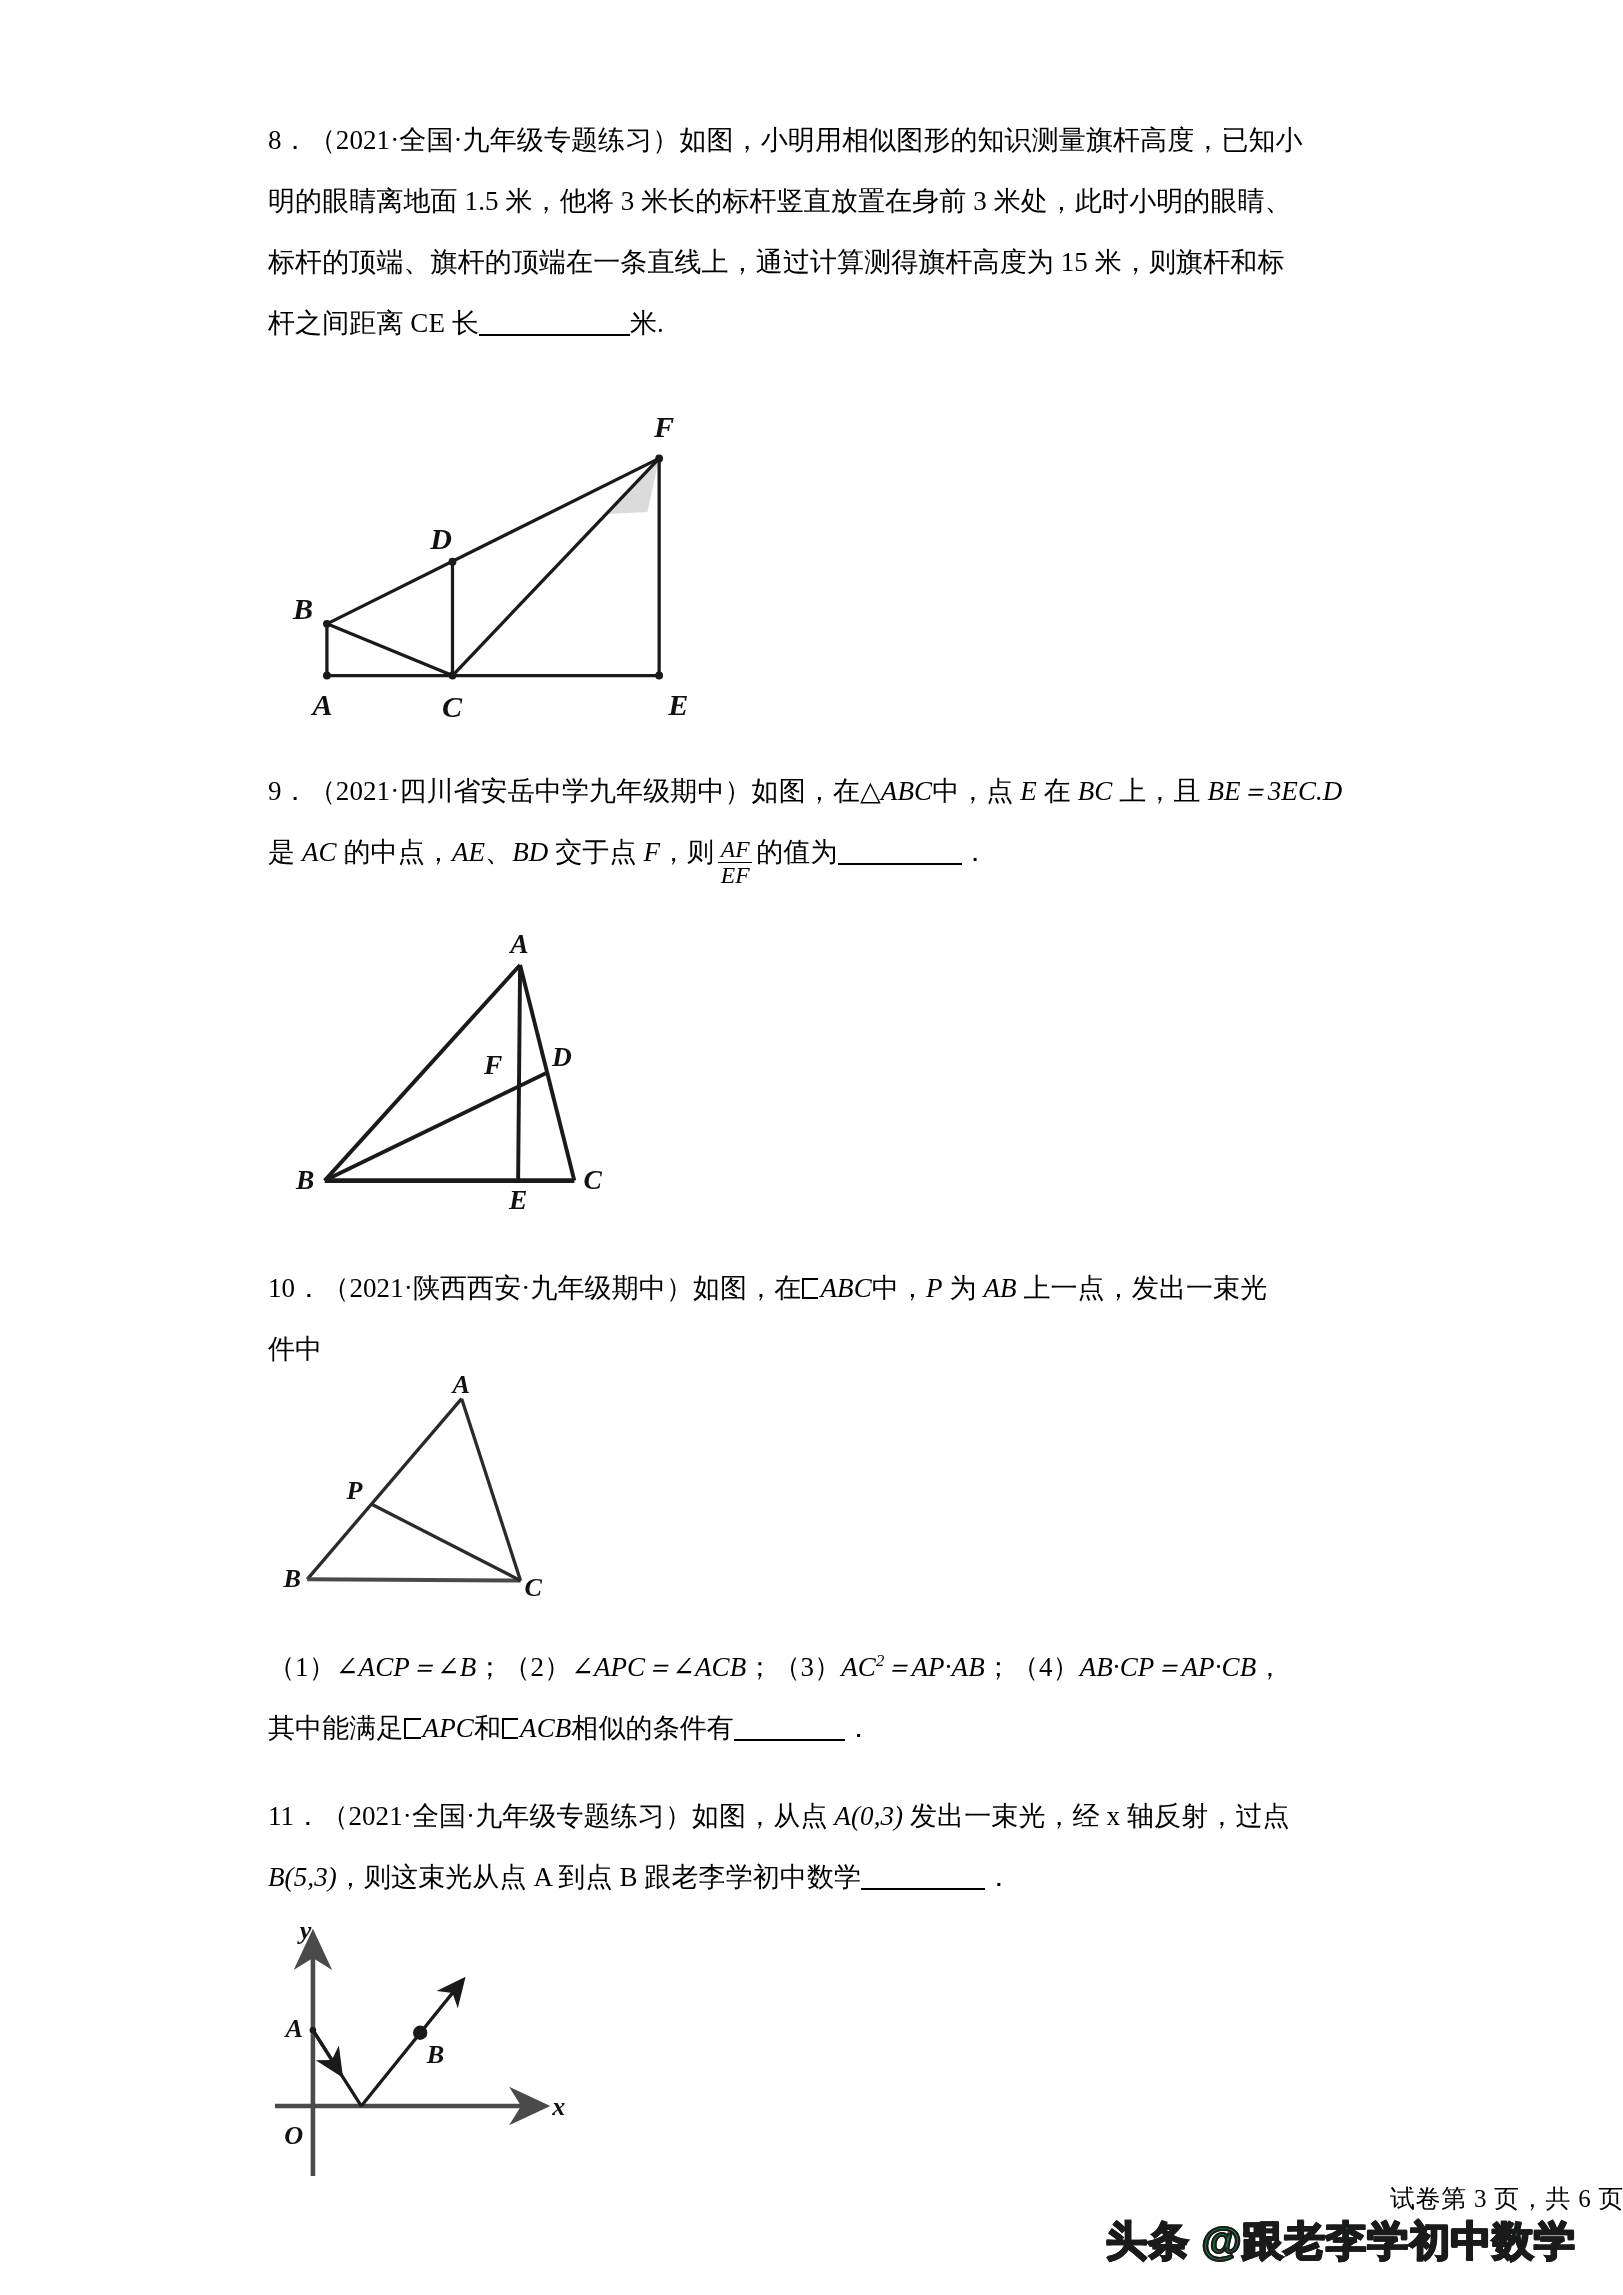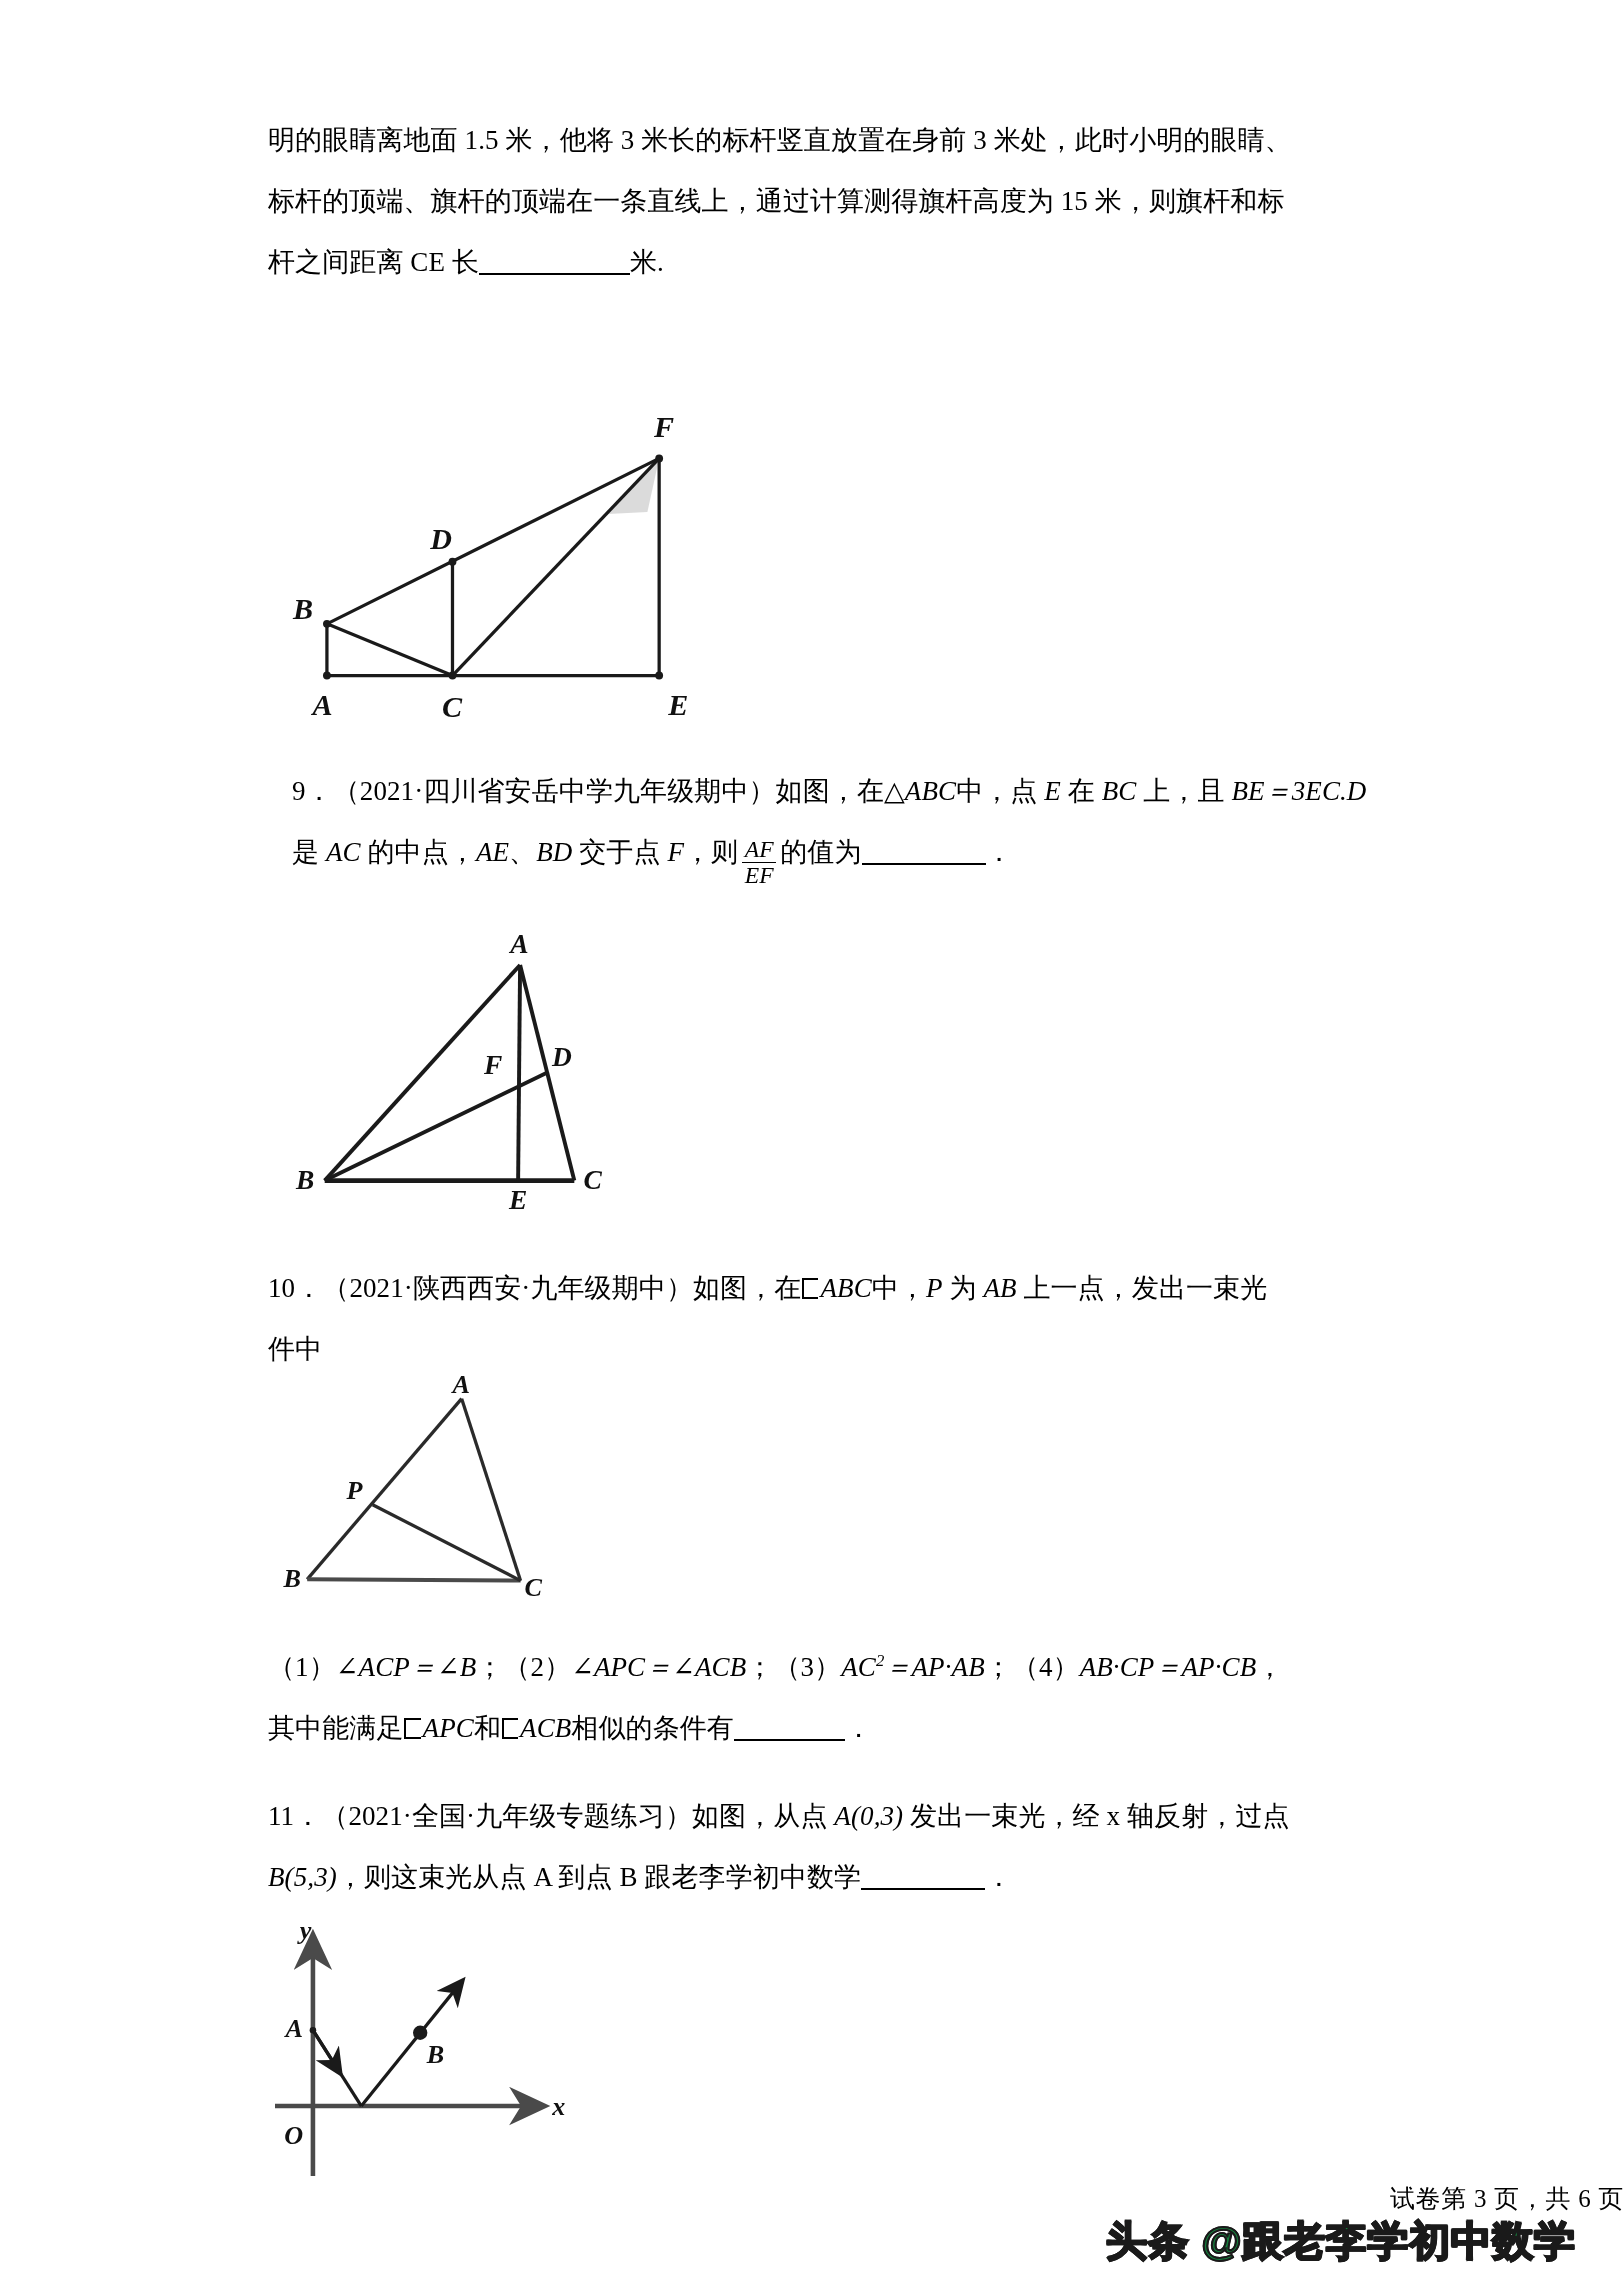--- a/index.html
+++ b/index.html
@@ -65,20 +65,21 @@
       0 1.3px 0 #1a1a1a, 0 -1.3px 0 #1a1a1a;
     white-space:nowrap;
   }
 </style>
 </head>
 <body>
 
 <div class="page">
 
   <div class="qblock" style="top:110px;">
+    <div class="line">8．（2021·全国·九年级专题练习）如图，小明用相似图形的知识测量旗杆高度，已知小</div>
     <div class="line">明的眼睛离地面 1.5 米，他将 3 米长的标杆竖直放置在身前 3 米处，此时小明的眼睛、</div>
     <div class="line">标杆的顶端、旗杆的顶端在一条直线上，通过计算测得旗杆高度为 15 米，则旗杆和标</div>
     <div class="line"><span>杆之间距离 CE 长</span><span class="blank b230"></span><span>米.</span></div>
   </div>
 
   <div class="fig" style="left:281px;top:393px;">
     <svg width="445" height="327" viewBox="0 0 680 500">
 
       <polygon points="578,100 500,185 560,182" fill="#cfcfcf" fill-opacity="0.75" stroke="none"></polygon>
 
@@ -105,21 +106,21 @@
 
       <text class="lbl" x="48" y="492" font-size="46">A</text>
       <text class="lbl" x="18" y="345" font-size="46">B</text>
       <text class="lbl" x="246" y="496" font-size="46">C</text>
       <text class="lbl" x="228" y="238" font-size="46">D</text>
       <text class="lbl" x="592" y="492" font-size="46">E</text>
       <text class="lbl" x="570" y="68" font-size="46">F</text>
     </svg>
   </div>
 
-  <div class="qblock" style="top:761px;margin-left:24px;">
+  <div class="qblock" style="top:761px;">
     <div class="line"><span>9．（2021·四川省安岳中学九年级期中）如图，在△</span><span class="it">ABC</span><span>中，点 </span><span class="it">E</span><span> 在 </span><span class="it">BC</span><span> 上，且 </span><span class="it">BE＝3EC.D</span></div>
     <div class="line"><span>是 </span><span class="it">AC</span><span> 的中点，</span><span class="it">AE</span><span>、</span><span class="it">BD</span><span> 交于点 </span><span class="it">F</span><span>，则</span><span class="frac"><span class="top">AF</span><span class="bot">EF</span></span><span>的值为</span><span class="blank b190"></span><span>．</span></div>
   </div>
 
   <div class="fig" style="left:288px;top:929px;">
     <svg width="340" height="281" viewBox="0 0 520 430">
 
       <line x1="56" y1="385" x2="355" y2="55" stroke="#1a1a1a" stroke-width="6"></line>
       <line x1="355" y1="55" x2="438" y2="385" stroke="#1a1a1a" stroke-width="6"></line>
       <line x1="56" y1="385" x2="438" y2="385" stroke="#1a1a1a" stroke-width="7"></line>

